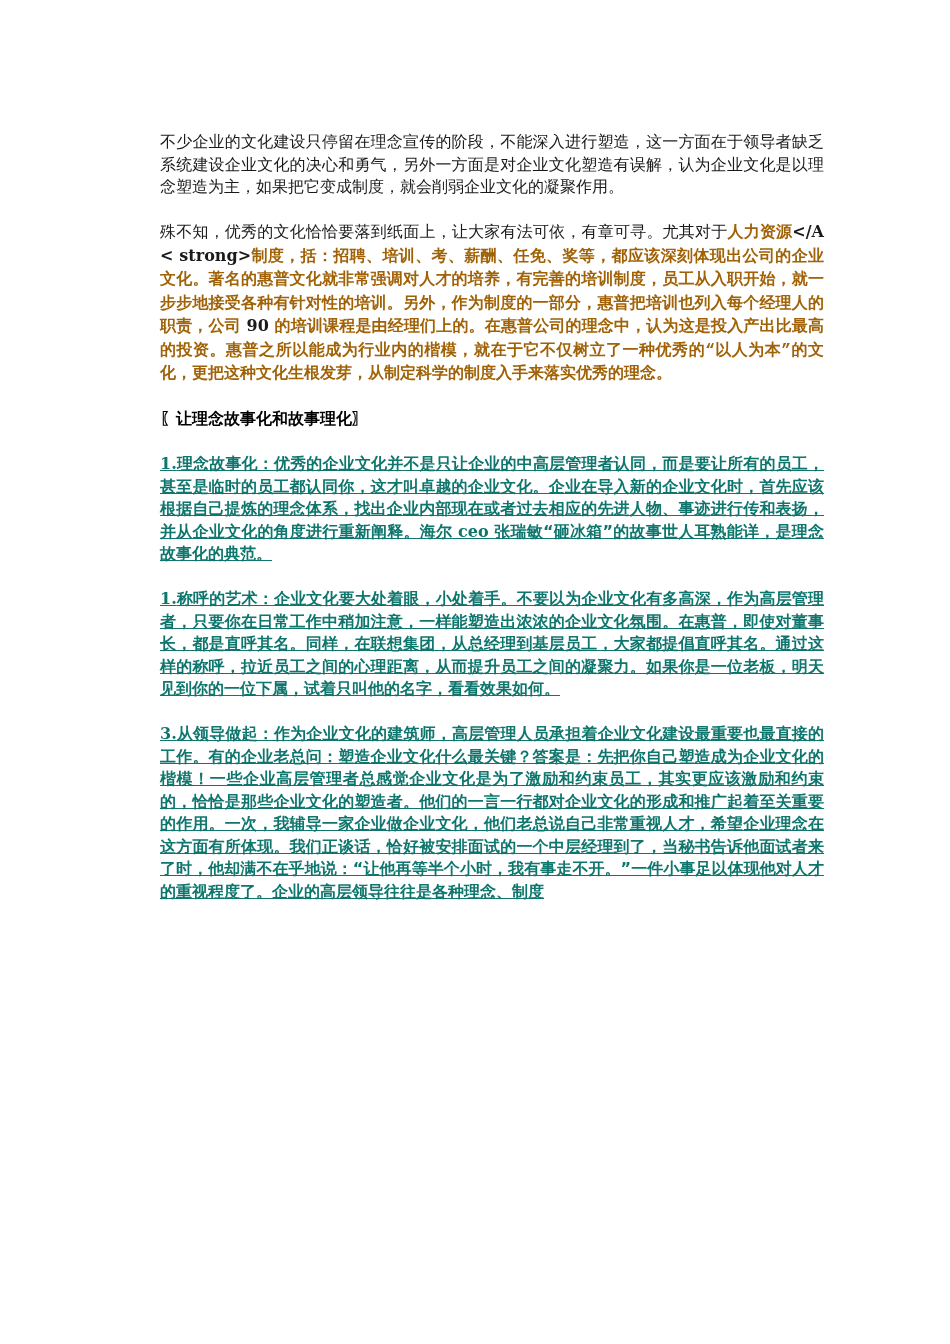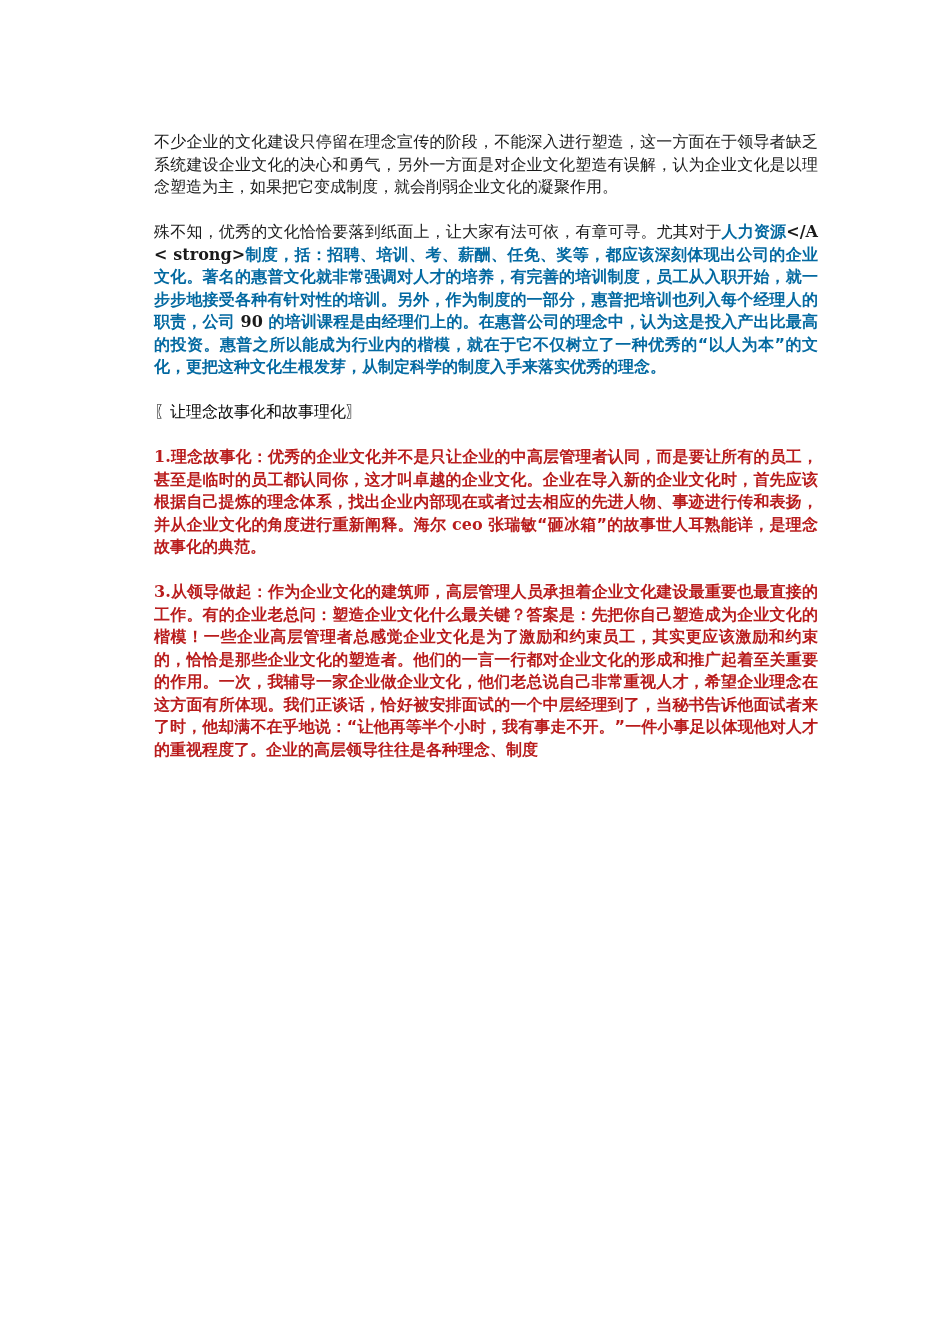--- a/index.html
+++ b/index.html
@@ -10,41 +10,41 @@
   body {
     width: 950px;
     height: 1344px;
     overflow: hidden;
     position: relative;
     font-family: "DejaVu Sans", "Liberation Sans", sans-serif;
     color: #111111;
   }
   .page {
     position: absolute;
-    left: 154px;
+    left: 160px;
     top: 131px;
     width: 664px;
   }
   .para {
     margin: 0 0 22.5px 0;
     font-size: 16px;
     line-height: 22.5px;
     text-align: justify;
     word-break: break-all;
     letter-spacing: 0;
   }
   .para.regular { font-weight: normal; color: #1a1a1a; }
-  .para.bold { font-weight: bold; color: #b91c1c; }
-  .bold-inline { font-weight: bold; color: #0369a1; }
+  .para.bold { font-weight: bold; color: #0f766e; text-decoration: underline; }
+  .bold-inline { font-weight: bold; color: #a16207; font-family: Liberation Mono, monospace; }
   .serif-inline { font-family: "DejaVu Serif", "Liberation Serif", serif; font-weight: bold; }
   .heading {
     margin: 0 0 22.5px 0;
     font-size: 16px;
     line-height: 22.5px;
-    font-weight: normal;
+    font-weight: bold;
     color: #000;
   }
 </style>
 </head>
 <body>
 
 <div class="page">
 
   <p class="para regular">不少企业的文化建设只停留在理念宣传的阶段，不能深入进行塑造，这一方面在于领导者缺乏系统建设企业文化的决心和勇气，另外一方面是对企业文化塑造有误解，认为企业文化是以理念塑造为主，如果把它变成制度，就会削弱企业文化的凝聚作用。</p>
 
@@ -52,18 +52,19 @@
 
   <div>
     <p class="heading">〖让理念故事化和故事理化〗</p>
 
     <p class="para bold"><span class="serif-inline">1.</span><span>理念故事化：优秀的企业文化并不是只让企业的中高层管理者认同，而是要让所有的员工，甚至是临时的员工都认同你，这才叫卓越的企业文化。企业在导入新的企业文化时，首先应该根据自己提炼的理念体系，找出企业内部现在或者过去相应的先进人物、事迹进行传和表扬，并从企业文化的角度进行重新阐释。海尔</span><span class="serif-inline"> ceo </span><span>张瑞敏“砸冰箱”的故事世人耳熟能详，是理念故事化的典范。</span></p>
 
   </div>
 
   <div>
 
+    <p class="para bold"><span class="serif-inline">1.</span><span>称呼的艺术：企业文化要大处着眼，小处着手。不要以为企业文化有多高深，作为高层管理者，只要你在日常工作中稍加注意，一样能塑造出浓浓的企业文化氛围。在惠普，即使对董事长，都是直呼其名。同样，在联想集团，从总经理到基层员工，大家都提倡直呼其名。通过这样的称呼，拉近员工之间的心理距离，从而提升员工之间的凝聚力。如果你是一位老板，明天见到你的一位下属，试着只叫他的名字，看看效果如何。</span></p>
 
 
     <p class="para bold"><span class="serif-inline">3.</span><span>从领导做起：作为企业文化的建筑师，高层管理人员承担着企业文化建设最重要也最直接的工作。有的企业老总问：塑造企业文化什么最关键？答案是：先把你自己塑造成为企业文化的楷模！一些企业高层管理者总感觉企业文化是为了激励和约束员工，其实更应该激励和约束的，恰恰是那些企业文化的塑造者。他们的一言一行都对企业文化的形成和推广起着至关重要的作用。一次，我辅导一家企业做企业文化，他们老总说自己非常重视人才，希望企业理念在这方面有所体现。我们正谈话，恰好被安排面试的一个中层经理到了，当秘书告诉他面试者来了时，他却满不在乎地说：“让他再等半个小时，我有事走不开。”一件小事足以体现他对人才的重视程度了。企业的高层领导往往是各种理念、制度</span></p>
   </div>
 
 </div>
 
 </body></html>

